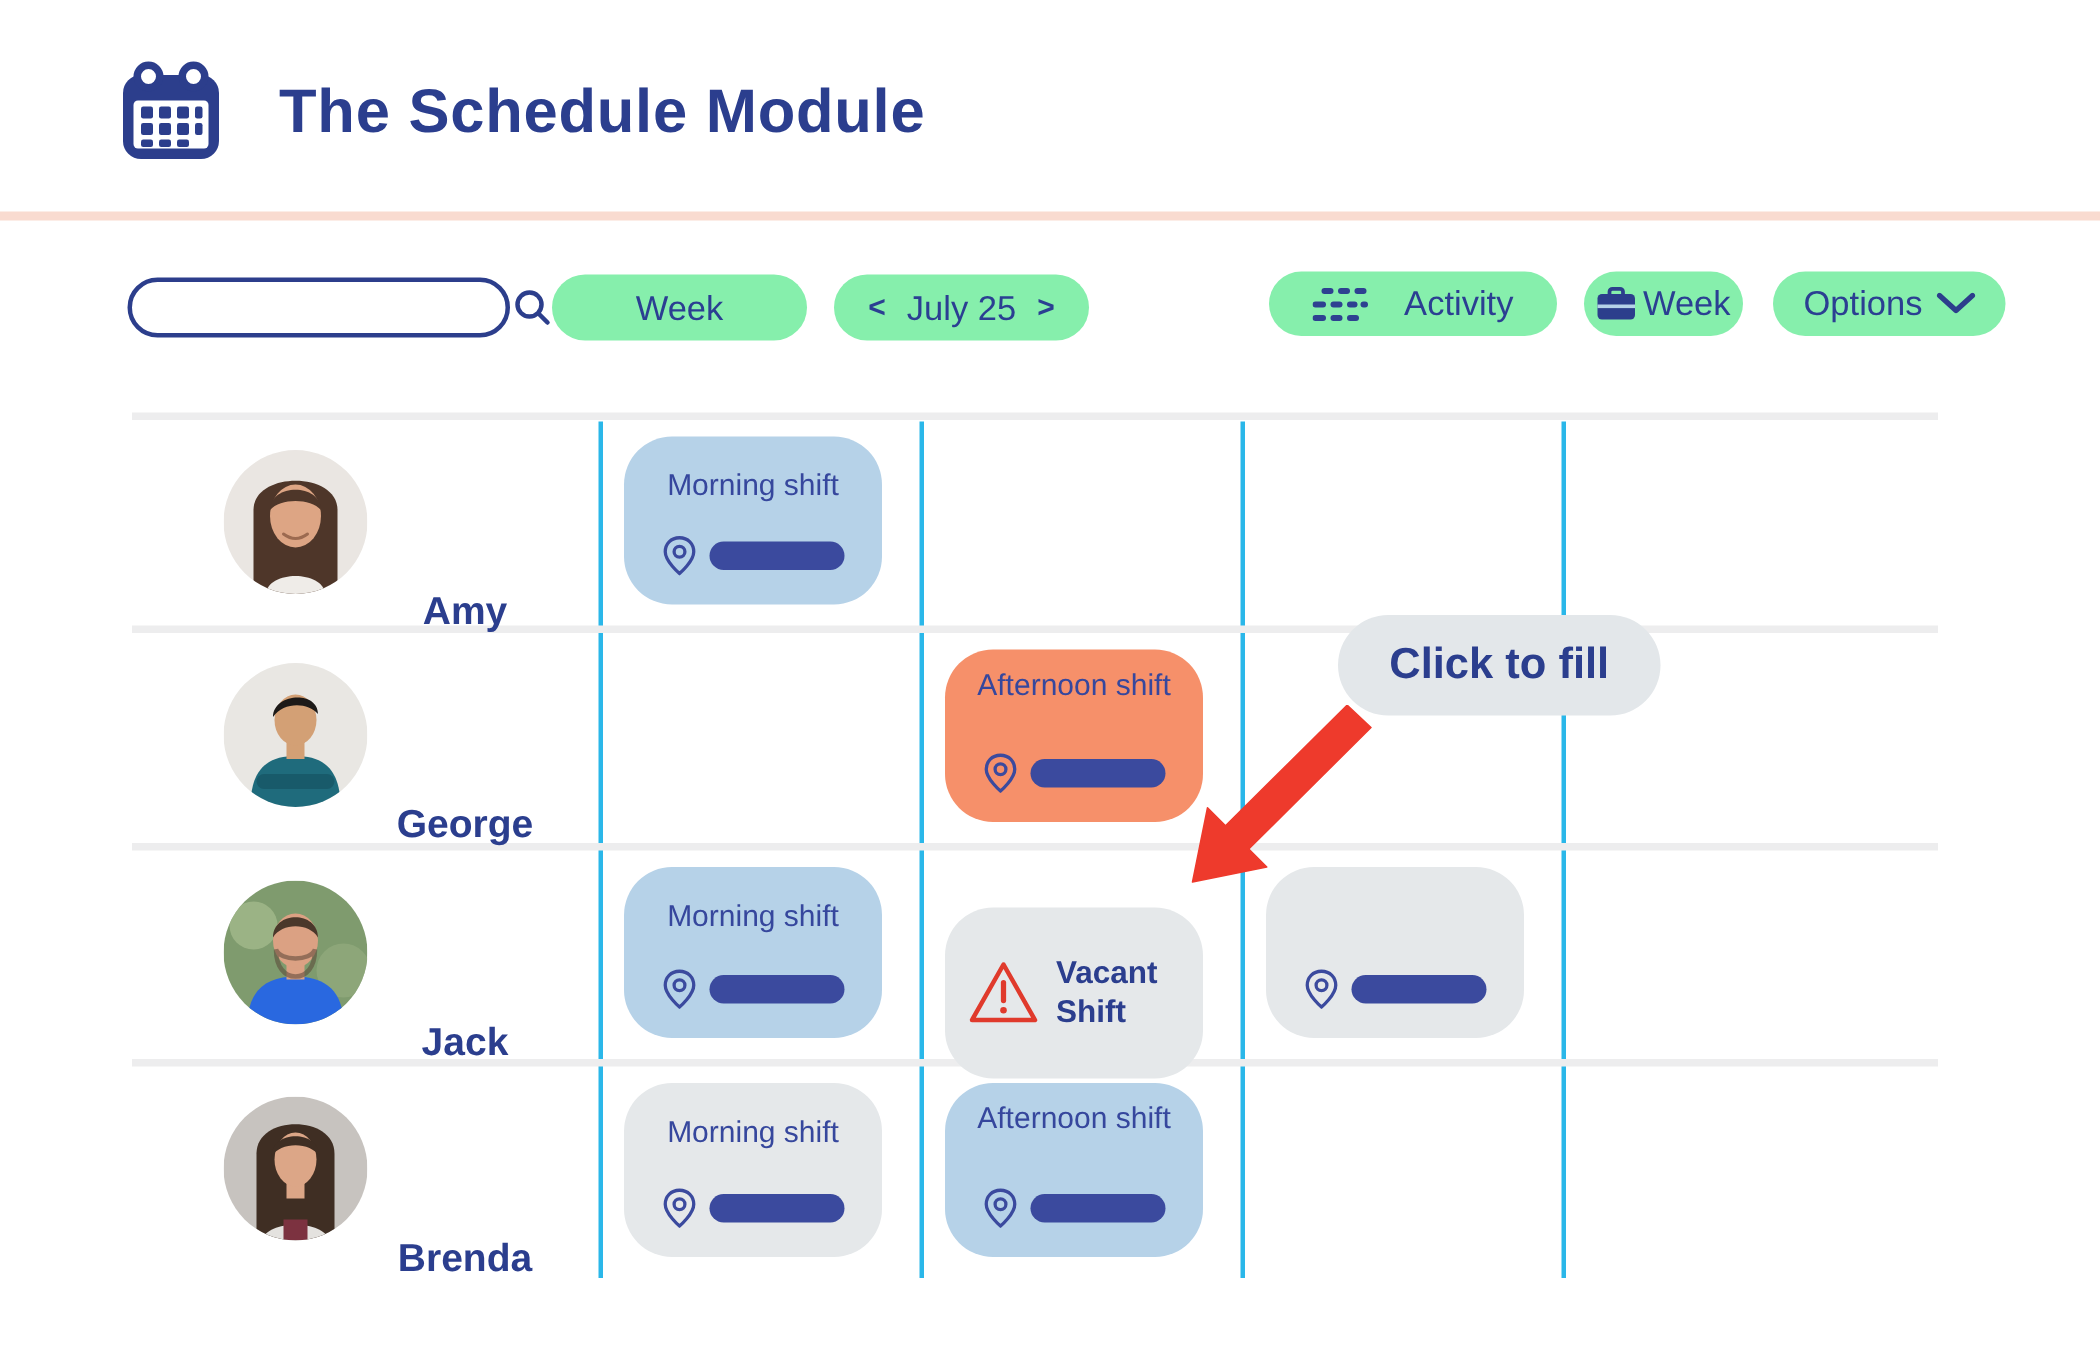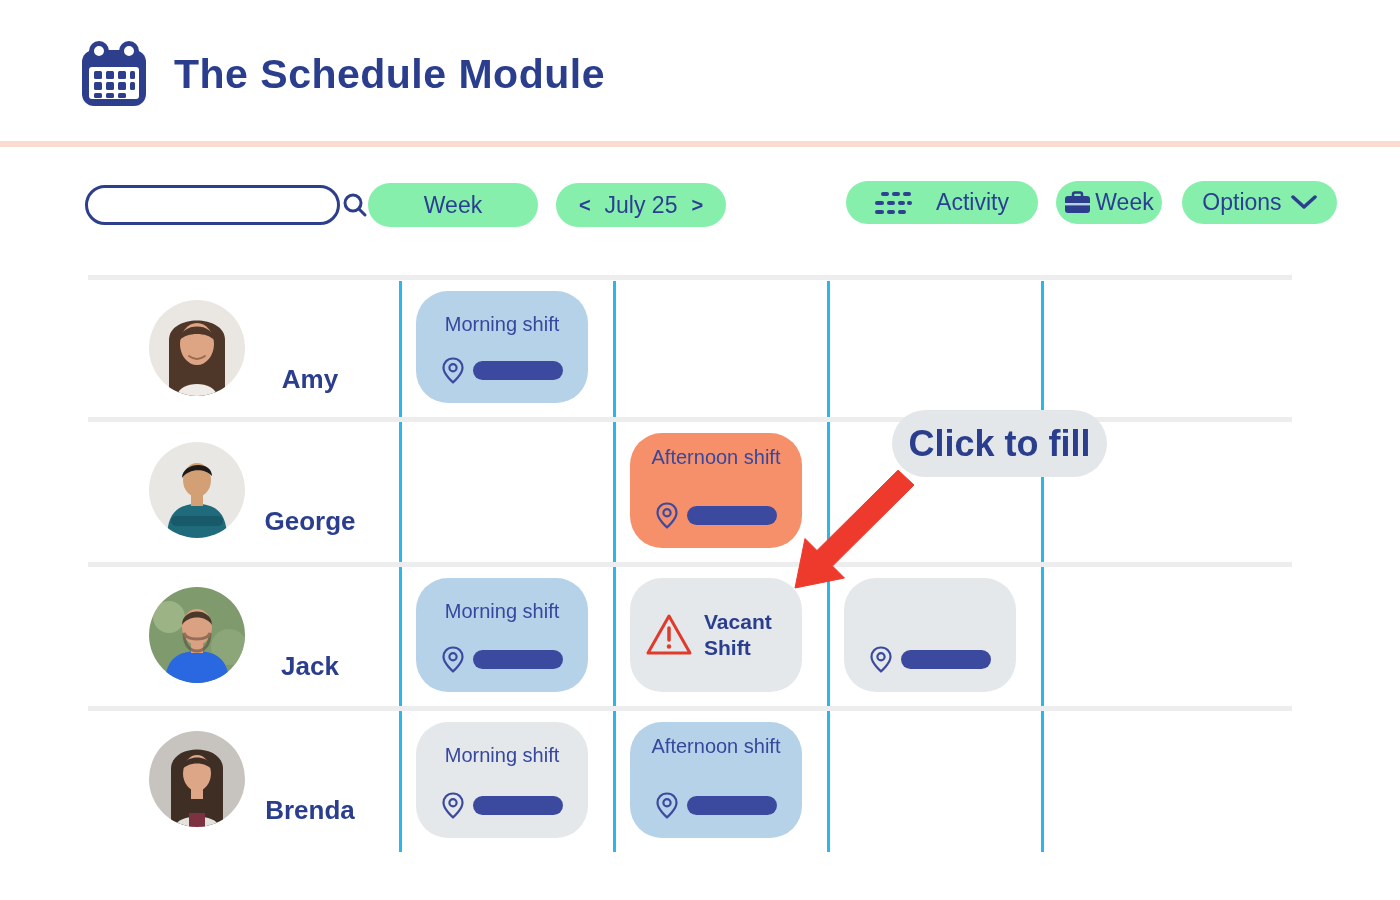--- a/index.html
+++ b/index.html
@@ -1,19 +1,19 @@
 <!DOCTYPE html>
 <html><head>
 <meta charset="utf-8">
 <style>
   html,body{margin:0;padding:0;background:#fff;}
   #app{position:relative;width:1400px;height:900px;background:#ffffff;overflow:hidden;
        font-family:"Liberation Sans","DejaVu Sans",sans-serif;}
   
-  .hdr{position:absolute;left:78px;top:38px;display:flex;align-items:center;gap:24px;}
+  .hdr{position:absolute;left:78px;top:38px;display:flex;align-items:center;gap:36px;}
   .logo{width:72px;height:72px;}
   .title{font-size:41px;font-weight:bold;color:#2b3e8e;letter-spacing:.5px;}
   .pinkbar{position:absolute;left:0;top:141px;width:1400px;height:6px;background:#f9dbd0;}
   
   .search{position:absolute;left:85px;top:185px;width:255px;height:40px;border:3px solid #2c3e8c;
           border-radius:22px;background:#fff;display:flex;align-items:center;box-sizing:border-box;}
   .search input{border:none;outline:none;background:transparent;flex:1;height:100%;
                 padding:0 6px 0 16px;font-size:18px;color:#2b3e8e;font-family:inherit;}
   .search .mag{margin-right:10px;flex:0 0 auto;}
   .btn{position:absolute;height:43px;border-radius:22px;background:#86efac;color:#2b3f92;
@@ -24,35 +24,35 @@
   .btn-date .chev{font-size:20px;font-weight:bold;cursor:pointer;}
   .btn-activity{left:846px;top:181px;width:192px;gap:24px;}
   .btn-jobs{left:1056px;top:181px;width:106px;gap:4px;}
   .btn-options{left:1182px;top:181px;width:155px;}
   
   .hbar{position:absolute;left:88px;width:1204px;height:5px;background:#ededee;z-index:1;}
   .vline{position:absolute;width:3px;background:#2ab7e9;top:281px;height:571px;z-index:0;}
   .avatar{position:absolute;width:96px;height:96px;border-radius:50%;overflow:hidden;z-index:2;}
   .avatar svg{display:block;}
   .ename{position:absolute;width:140px;text-align:center;font-size:26px;font-weight:bold;
-         color:#2b3e8e;z-index:2;}
+         color:#2b3e8e;z-index:2;margin-top:28px;}
   .card{position:absolute;width:172px;border-radius:32px;z-index:2;box-sizing:border-box;cursor:pointer;}
   .card.blue{background:#b6d2e8;}
   .card.orange{background:#f6906a;}
   .card.gray{background:#e5e8ea;}
-  .card.vacant{background:#e5e8ea;display:flex;align-items:center;justify-content:center;gap:10px;}
+  .card.vacant{background:#e5e8ea;display:flex;align-items:center;justify-content:center;gap:10px;margin-top:27px;}
   .card .ctitle{text-align:center;font-size:20px;color:#36479d;padding-top:22px;line-height:1.15;}
   .card .ctitle.two{padding-top:13px;}
   .card .locrow{position:absolute;left:26px;bottom:19px;display:flex;align-items:center;gap:9px;}
   .card .pill{width:90px;height:19px;border-radius:10px;background:#3b4a9e;}
   .card .vtext{font-size:21px;font-weight:bold;color:#2b3e8e;line-height:1.25;width:84px;}
   
   .tooltip{position:absolute;left:892px;top:410px;width:215px;height:67px;border-radius:34px;
            background:#e3e7ea;display:flex;align-items:center;justify-content:center;
-           font-size:36px;font-weight:bold;color:#2b3e8e;z-index:6;}
+           font-size:29px;font-weight:bold;color:#2b3e8e;z-index:6;}
   .arrow{position:absolute;left:772px;top:470px;z-index:7;}
 </style>
 </head>
 <body>
 
 <div id="app">
 
   <div class="hdr">
     <svg class="logo" viewBox="0 0 72 72">
       <rect x="4" y="12" width="64" height="56" rx="12" fill="#2c3e8c"></rect>

